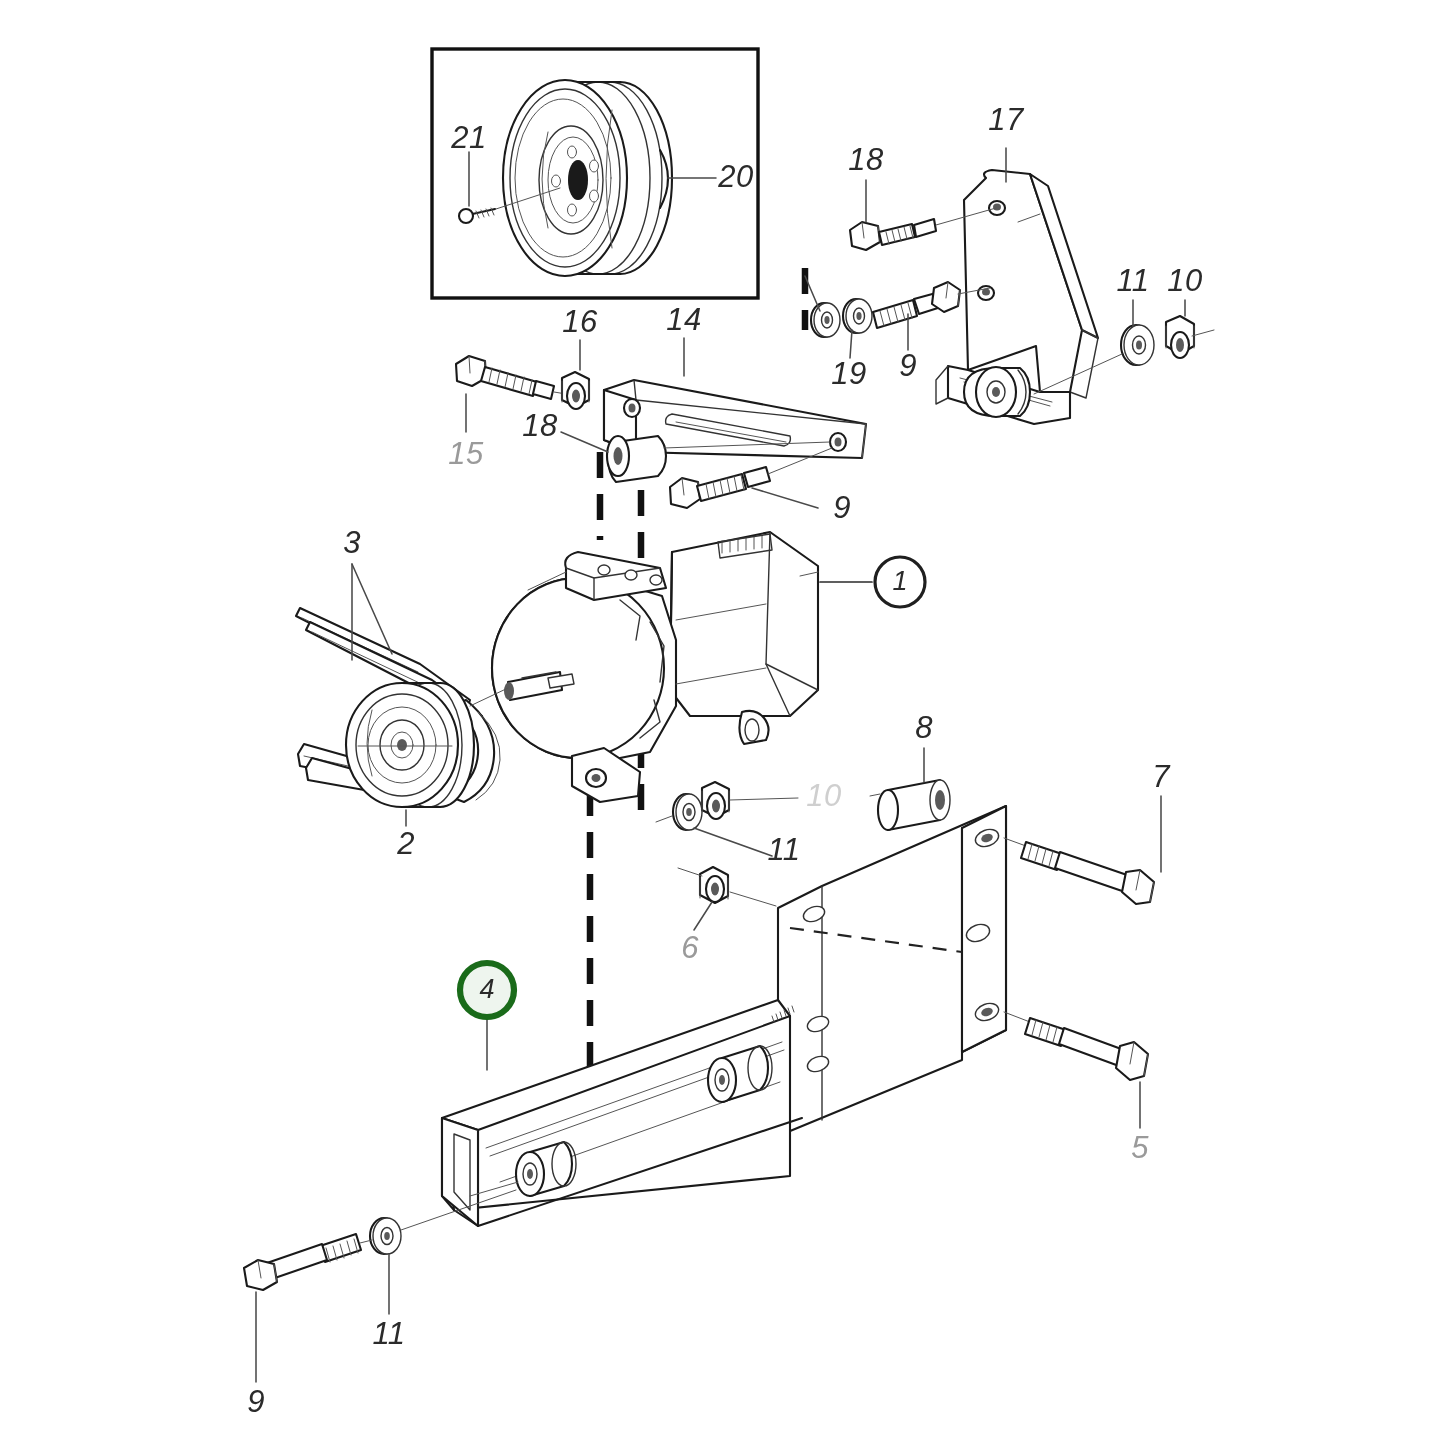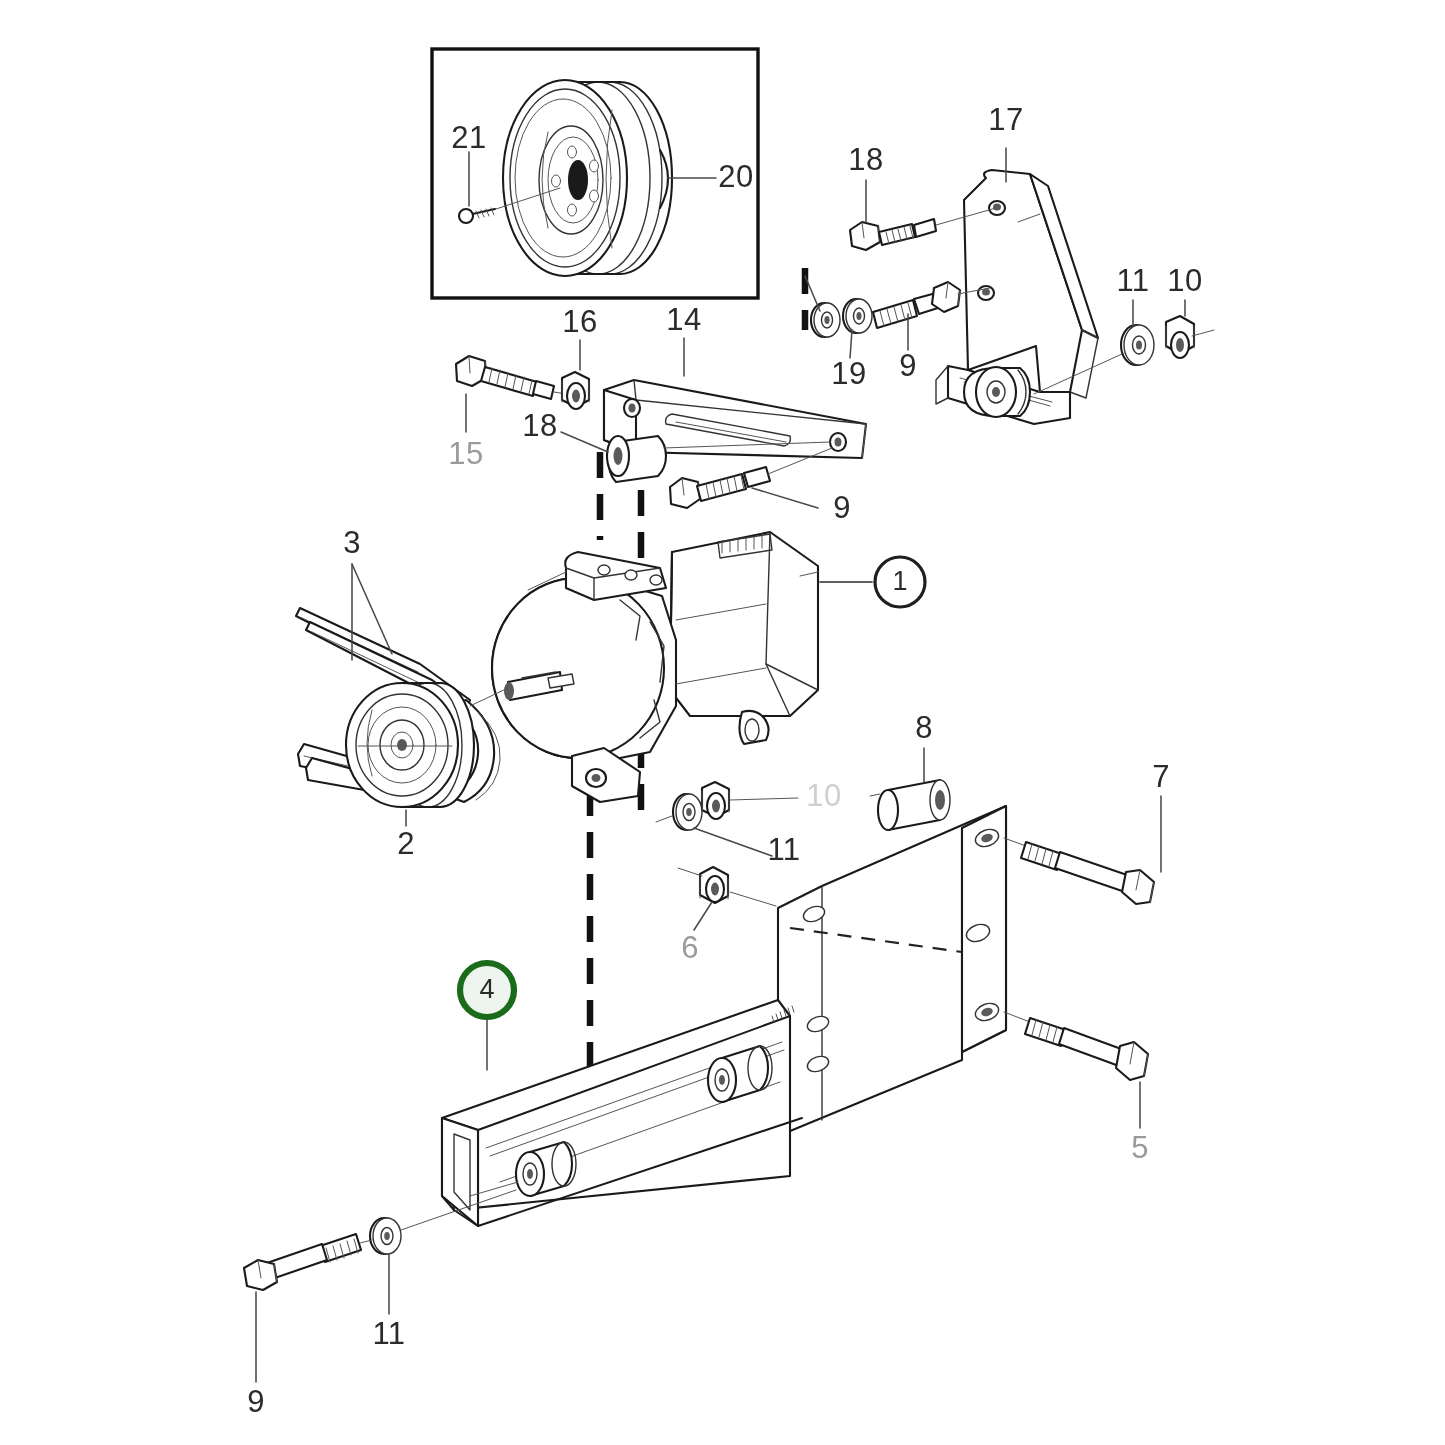--- a/index.html
+++ b/index.html
@@ -2,21 +2,21 @@
 <html><head>
 <meta charset="utf-8">
 <title>Alternator Mounting Parts Diagram</title>
 <style>
   html,body{margin:0;padding:0;background:#ffffff;}
   body{
     width:1445px;height:1445px;overflow:hidden;
     font-family:"Liberation Sans", sans-serif;
     position:relative;
   }
-  #diagram-root{position:absolute;inset:0;}
+  #diagram-root{position:absolute;inset:0;font-style:italic;}
   svg#parts-diagram{display:block;width:1445px;height:1445px;}
 
   .ln{fill:none;stroke:#1a1a1a;stroke-width:2.1;stroke-linejoin:round;stroke-linecap:round;}
   .ln-thin{fill:none;stroke:#333;stroke-width:1.4;stroke-linejoin:round;stroke-linecap:round;}
   .ln-hair{fill:none;stroke:#555;stroke-width:1.0;stroke-linecap:round;}
   .fillw{fill:#ffffff;}
   .filldk{fill:#5a5a5a;}
   .fillbk{fill:#1a1a1a;}
 
   .leader{fill:none;stroke:#4a4a4a;stroke-width:1.55;stroke-linecap:round;}

